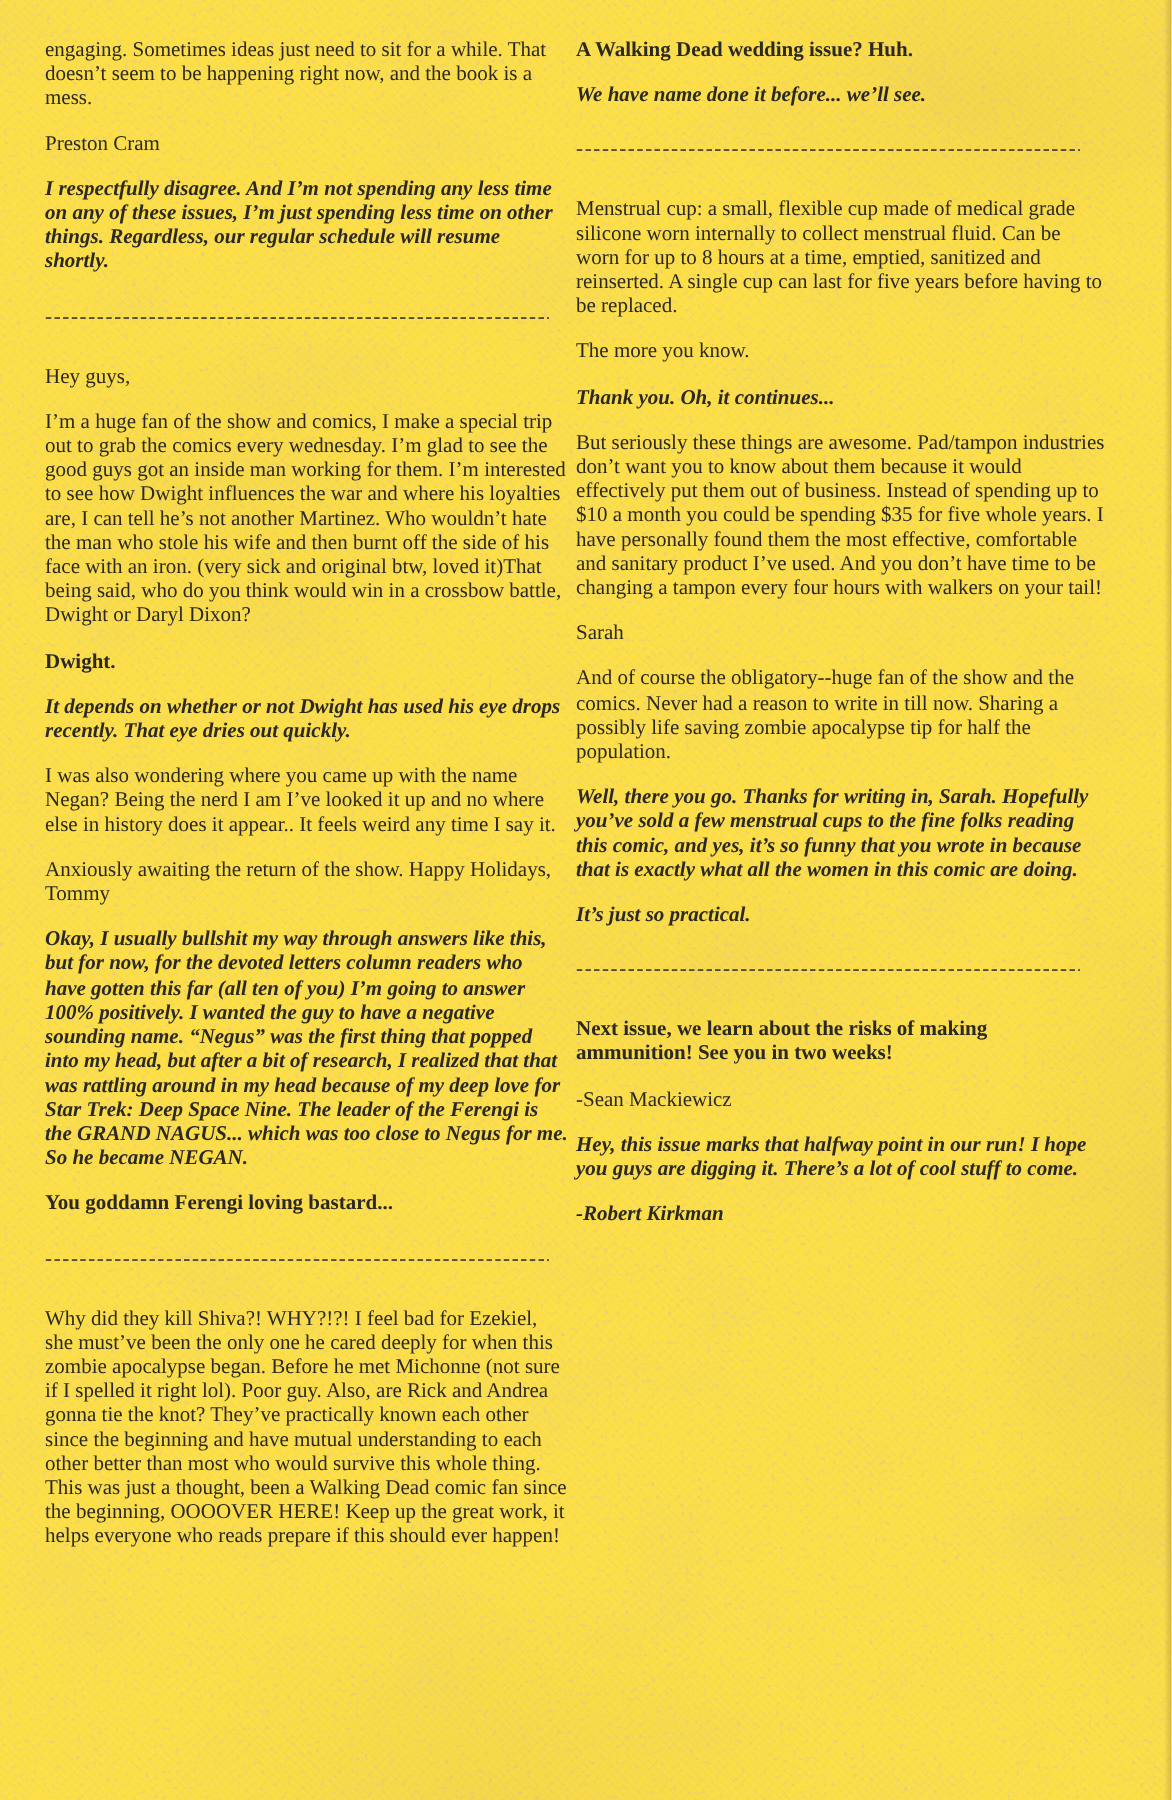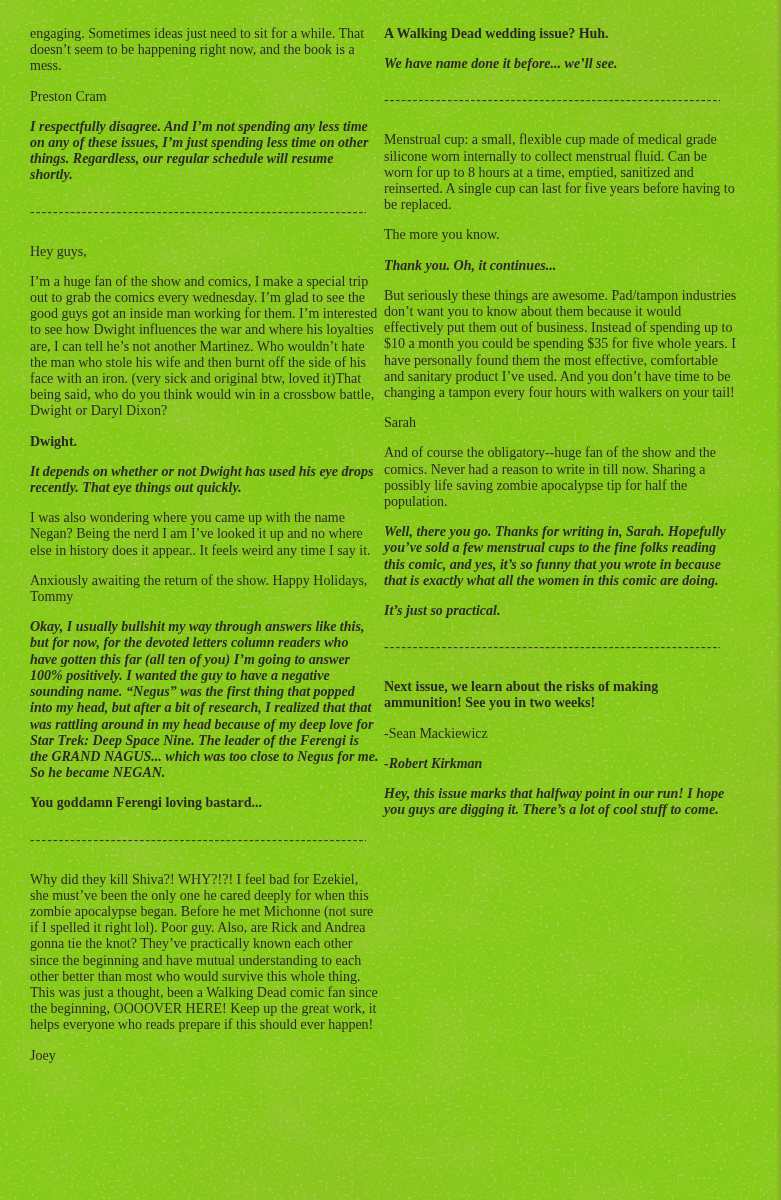--- a/index.html
+++ b/index.html
@@ -4,21 +4,21 @@
 <style>
   html, body { margin: 0; padding: 0; }
   body {
     width: 781px; height: 1200px;
     background: #e9e7e2;
     font-family: "Liberation Serif", "DejaVu Serif", serif;
   }
   .page {
     position: relative;
     width: 781px; height: 1200px;
-    background: #84cc16;
+    background: #fde047;
     overflow: hidden;
     color: #2c2925;
   }
   
   .weave {
     position: absolute; inset: 0;
     background:
       repeating-linear-gradient(45deg,  rgba(189,152,100,0.040) 0 1px, rgba(0,0,0,0) 1px 4px),
       repeating-linear-gradient(-45deg, rgba(189,152,100,0.035) 0 1px, rgba(0,0,0,0) 1px 5px);
     pointer-events: none;
@@ -84,42 +84,41 @@
   <div class="tint"></div>
 
   <div class="col col-left">
       <p class="para regular">engaging. Sometimes ideas just need to sit for a while. That doesn’t seem to be happening right now, and the book is a mess.</p>
       <p class="para regular">Preston Cram</p>
       <p class="para bolditalic">I respectfully disagree. And I’m not spending any less time on any of these issues, I’m just spending less time on other things. Regardless, our regular schedule will resume shortly.</p>
       <p class="para divider">----------------------------------------------------------------------</p>
       <p class="para regular">Hey guys,</p>
       <p class="para regular">I’m a huge fan of the show and comics, I make a special trip out to grab the comics every wednesday. I’m glad to see the good guys got an inside man working for them. I’m interested to see how Dwight influences the war and where his loyalties are, I can tell he’s not another Martinez. Who wouldn’t hate the man who stole his wife and then burnt off the side of his face with an iron. (very sick and original btw, loved it)That being said, who do you think would win in a crossbow battle, Dwight or Daryl Dixon?</p>
       <p class="para bold">Dwight.</p>
-      <p class="para bolditalic">It depends on whether or not Dwight has used his eye drops recently. That eye things out quickly.</p>
+      <p class="para bolditalic">It depends on whether or not Dwight has used his eye drops recently. That eye dries out quickly.</p>
       <p class="para regular">I was also wondering where you came up with the name Negan? Being the nerd I am I’ve looked it up and no where else in history does it appear.. It feels weird any time I say it.</p>
       <p class="para regular">Anxiously awaiting the return of the show. Happy Holidays, Tommy</p>
       <p class="para bolditalic">Okay, I usually bullshit my way through answers like this, but for now, for the devoted letters column readers who have gotten this far (all ten of you) I’m going to answer 100% positively. I wanted the guy to have a negative sounding name. “Negus” was the first thing that popped into my head, but after a bit of research, I realized that that was rattling around in my head because of my deep love for Star Trek: Deep Space Nine. The leader of the Ferengi is the GRAND NAGUS... which was too close to Negus for me. So he became NEGAN.</p>
       <p class="para bold">You goddamn Ferengi loving bastard...</p>
       <p class="para divider">----------------------------------------------------------------------</p>
       <p class="para regular">Why did they kill Shiva?! WHY?!?! I feel bad for Ezekiel, she must’ve been the only one he cared deeply for when this zombie apocalypse began. Before he met Michonne (not sure if I spelled it right lol). Poor guy. Also, are Rick and Andrea gonna tie the knot? They’ve practically known each other since the beginning and have mutual understanding to each other better than most who would survive this whole thing. This was just a thought, been a Walking Dead comic fan since the beginning, OOOOVER HERE! Keep up the great work, it helps everyone who reads prepare if this should ever happen!</p>
-      <p class="para regular">Joey</p>
     </div>
   <div class="col col-right">
       <p class="para bold">A Walking Dead wedding issue? Huh.</p>
       <p class="para bolditalic">We have name done it before... we’ll see.</p>
       <p class="para divider">----------------------------------------------------------------------</p>
       <p class="para regular">Menstrual cup: a small, flexible cup made of medical grade silicone worn internally to collect menstrual fluid. Can be worn for up to 8 hours at a time, emptied, sanitized and reinserted. A single cup can last for five years before having to be replaced.</p>
       <p class="para regular">The more you know.</p>
       <p class="para bolditalic">Thank you. Oh, it continues...</p>
       <p class="para regular">But seriously these things are awesome. Pad/tampon industries don’t want you to know about them because it would effectively put them out of business. Instead of spending up to $10 a month you could be spending $35 for five whole years. I have personally found them the most effective, comfortable and sanitary product I’ve used. And you don’t have time to be changing a tampon every four hours with walkers on your tail!</p>
       <p class="para regular">Sarah</p>
       <p class="para regular">And of course the obligatory--huge fan of the show and the comics. Never had a reason to write in till now. Sharing a possibly life saving zombie apocalypse tip for half the population.</p>
       <p class="para bolditalic">Well, there you go. Thanks for writing in, Sarah. Hopefully you’ve sold a few menstrual cups to the fine folks reading this comic, and yes, it’s so funny that you wrote in because that is exactly what all the women in this comic are doing.</p>
       <p class="para bolditalic">It’s just so practical.</p>
       <p class="para divider">----------------------------------------------------------------------</p>
       <p class="para bold">Next issue, we learn about the risks of making ammunition! See you in two weeks!</p>
       <p class="para regular">-Sean Mackiewicz</p>
+      <p class="para bolditalic">Hey, this issue marks that halfway point in our run! I hope you guys are digging it. There’s a lot of cool stuff to come.</p>
       <p class="para bolditalic">-Robert Kirkman</p>
-      <p class="para bolditalic">Hey, this issue marks that halfway point in our run! I hope you guys are digging it. There’s a lot of cool stuff to come.</p>
     </div>
 
   <div class="edge"></div>
 </div>
 
 </body></html>

